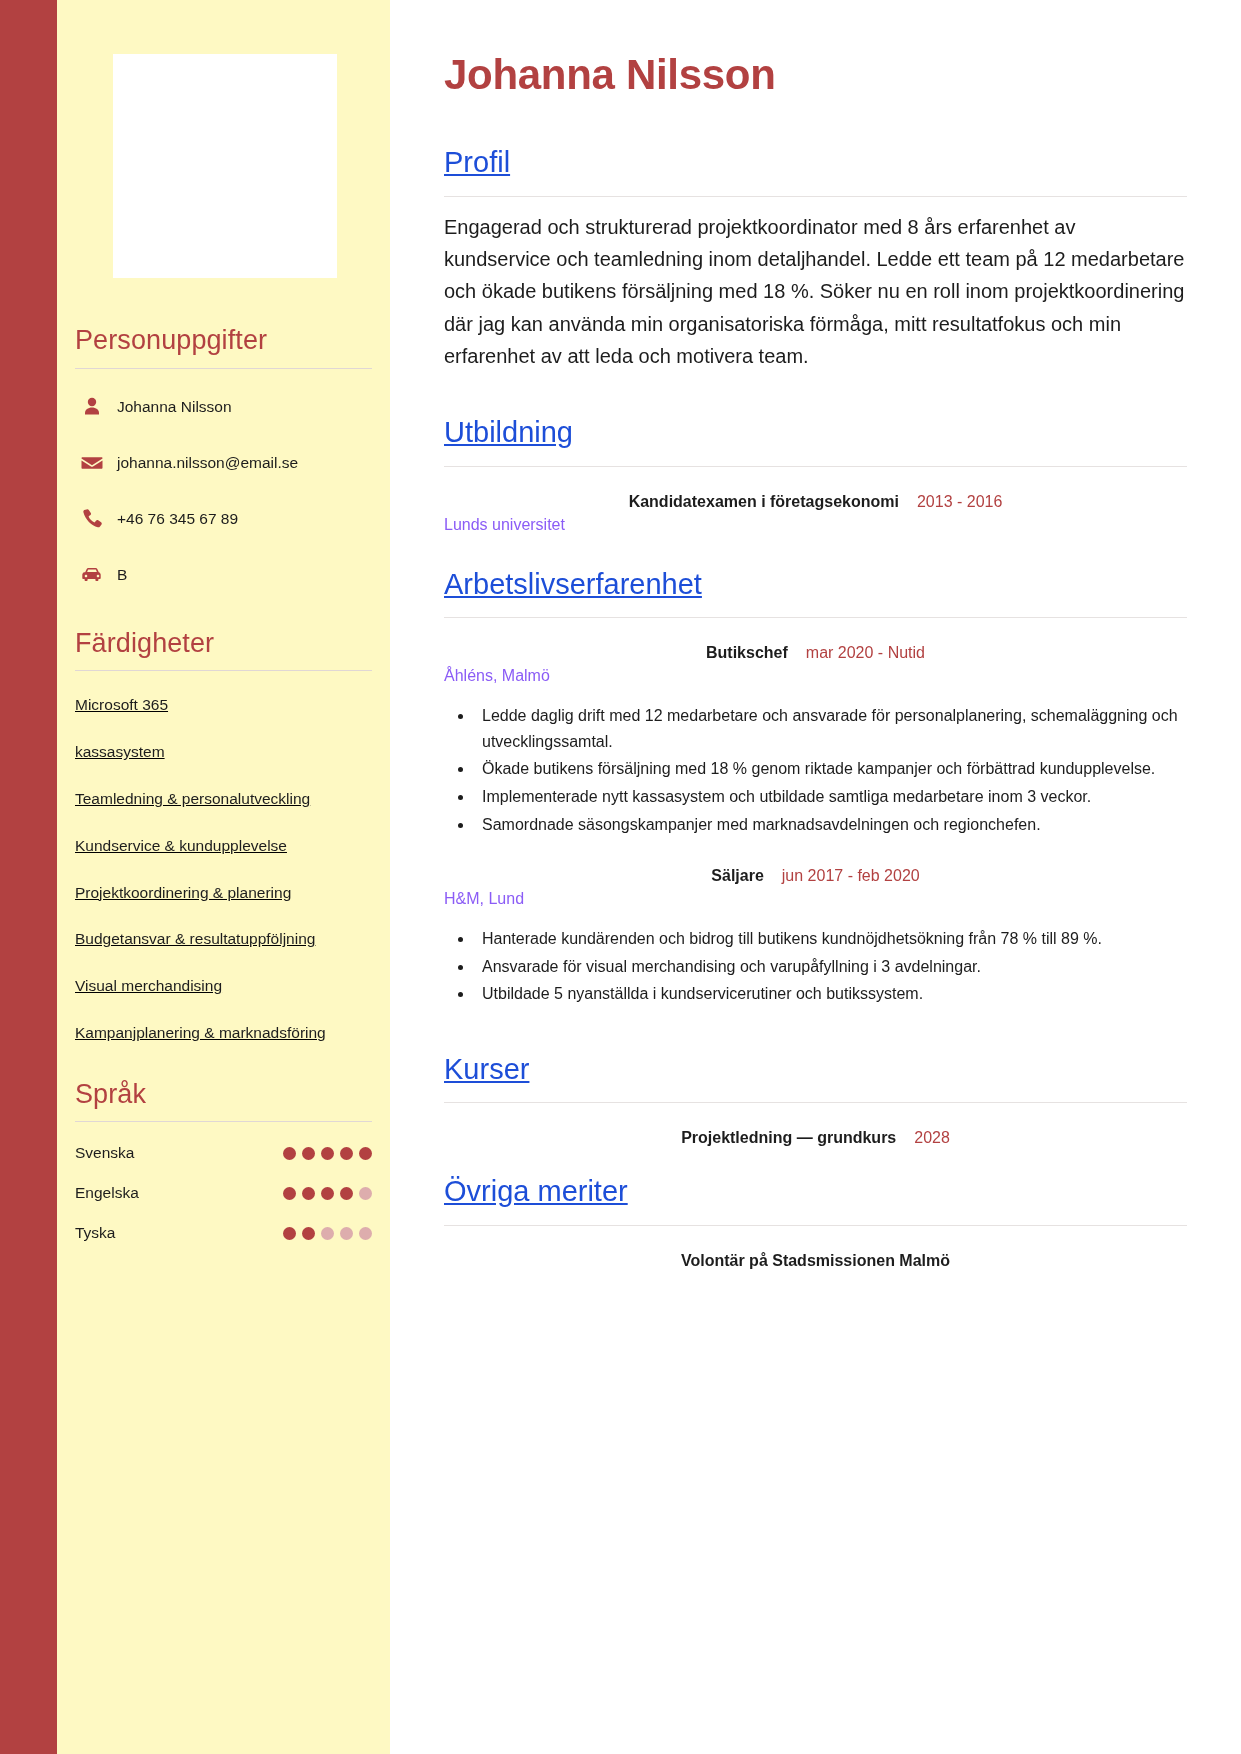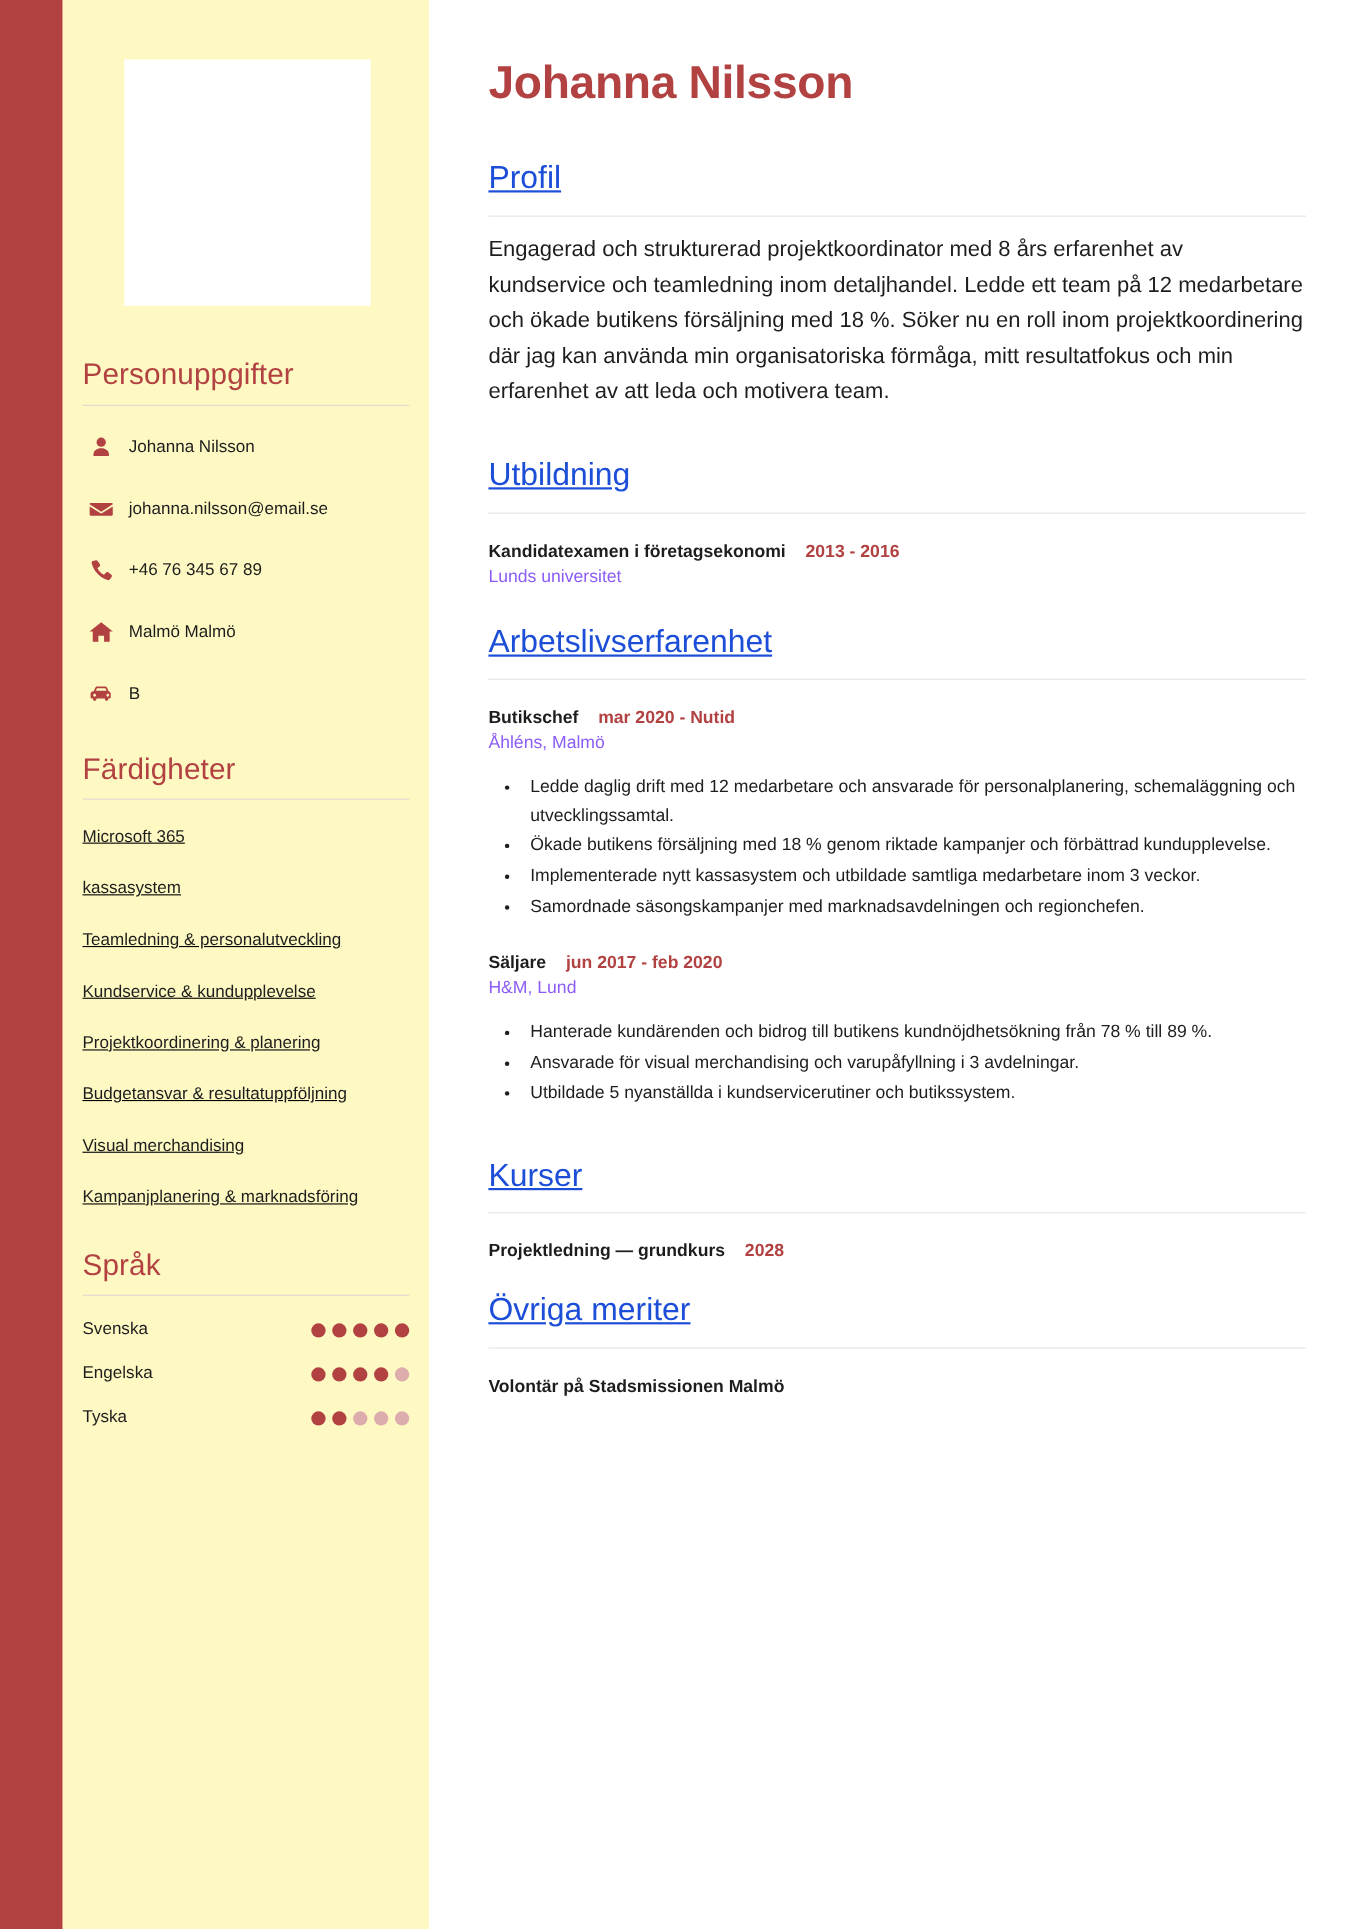--- a/index.html
+++ b/index.html
@@ -155,33 +155,33 @@
     color: #1d1d1d;
     line-height: 1.62;
     margin-top: 14px;
     margin-bottom: 44px;
   }
 
   .entry { margin-top: 26px; }
 
   .entry-head {
     display: flex;
-    justify-content: flex-start;
+    justify-content: center;
     align-items: baseline;
   }
 
   .entry-title {
     font-size: 16px;
     font-weight: bold;
     color: #1d1d1d;
   }
 
   .entry-date {
     font-size: 16px;
-    font-weight: bold;
+    font-weight: normal;
     color: #b24141;
     white-space: nowrap;
     padding-left: 18px;
   }
 
   .entry-sub {
     font-size: 16px;
     color: #8b5cf6;
     margin-top: 5px;
   }
@@ -243,28 +243,20 @@
 
       <div class="contact-row">
         <span class="contact-icon">
           <svg width="24" height="24" viewBox="0 0 24 24" fill="currentColor">
               <path d="M6.6 2.6c.7-.5 1.7-.3 2.2.4l2 2.9c.4.6.3 1.5-.3 2l-1.5 1.2c-.3.2-.4.6-.2.9 1.2 2.3 3 4.1 5.3 5.3.3.2.7.1.9-.2l1.2-1.5c.5-.6 1.4-.7 2-.3l2.9 2c.7.5.9 1.5.4 2.2l-1.5 2c-.5.7-1.4 1-2.2.8C11.3 18.6 5.4 12.7 3.4 5.3c-.2-.8.1-1.7.8-2.2l2.4-.5z"></path>
             </svg>
         </span>
         <span class="contact-text">+46 76 345 67 89</span>
       </div>
 
-      <div class="contact-row">
-        <span class="contact-icon">
-          <svg width="24" height="24" viewBox="0 0 24 24" fill="currentColor">
-              <path d="M12 2.6L1.4 11.2h2.9v9.3h5.1v-5.6h5.2v5.6h5.1v-9.3h2.9L12 2.6z"></path>
-            </svg>
-        </span>
-        <span class="contact-text">Malmö Malmö</span>
-      </div>
 
       <div class="contact-row">
         <span class="contact-icon">
           <svg width="24" height="24" viewBox="0 0 24 24" fill="currentColor">
               <path d="M5.2 9.3l1.5-3.2c.3-.7 1-1.1 1.8-1.1h7c.8 0 1.5.4 1.8 1.1l1.5 3.2c1.1.3 1.9 1.3 1.9 2.5v3.1c0 .6-.5 1.1-1.1 1.1h-1.2v1c0 .6-.5 1-1 1h-1c-.6 0-1-.4-1-1v-1H7.6v1c0 .6-.5 1-1 1h-1c-.6 0-1-.4-1-1v-1H3.4c-.6 0-1.1-.5-1.1-1.1v-3.1c0-1.2.8-2.2 1.9-2.5zm1.9-.3h9.8l-1.1-2.4H8.2L7.1 9zM6 11.7c-.7 0-1.3.6-1.3 1.3s.6 1.3 1.3 1.3 1.3-.6 1.3-1.3-.6-1.3-1.3-1.3zm12 0c-.7 0-1.3.6-1.3 1.3s.6 1.3 1.3 1.3 1.3-.6 1.3-1.3-.6-1.3-1.3-1.3z"></path>
             </svg>
         </span>
         <span class="contact-text">B</span>
       </div>
 

